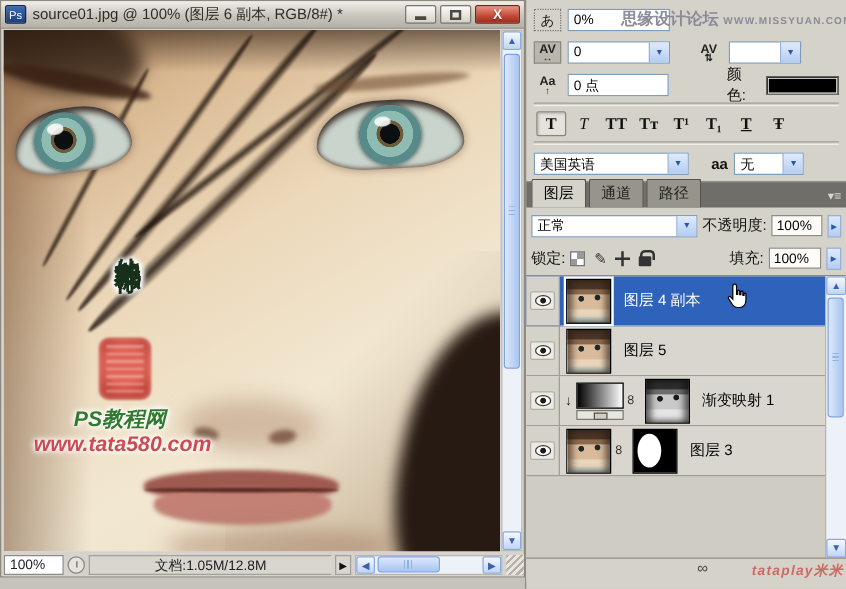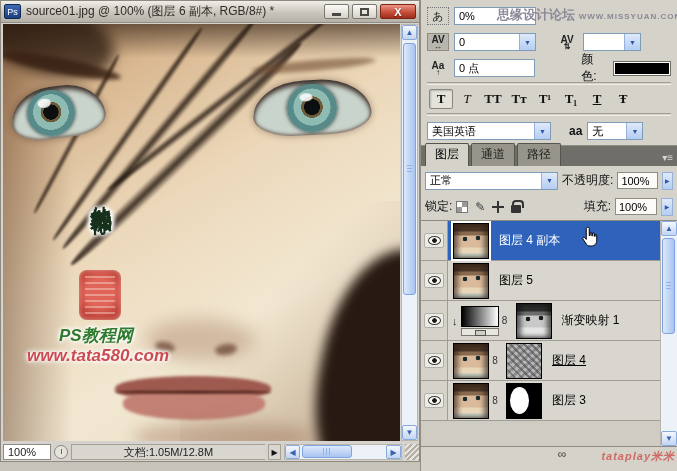--- a/index.html
+++ b/index.html
@@ -472,35 +472,20 @@
           <div class="gthumb"></div>
           <div class="gslider"></div>
         </div>
         <span class="linkicon"></span>
         <div class="thumbwrap">
             <div class="thumb-face gray"></div>
           </div>
         <span class="lname">渐变映射 1</span>
       </div>
 
-      <div class="lrow">
-        <div class="eyecell">
-          <div class="eyebtn">
-              <div class="eyeicon"></div>
-            </div>
-        </div>
-        <div class="thumbwrap">
-            <div class="thumb-face"></div>
-          </div>
-        <span class="linkicon"></span>
-        <div class="thumbwrap">
-            <div class="mask-noise"></div>
-          </div>
-        <span class="lname ul">图层 4</span>
-      </div>
 
       <div class="lrow">
         <div class="eyecell">
           <div class="eyebtn">
               <div class="eyeicon"></div>
             </div>
         </div>
         <div class="thumbwrap">
             <div class="thumb-face"></div>
           </div>

